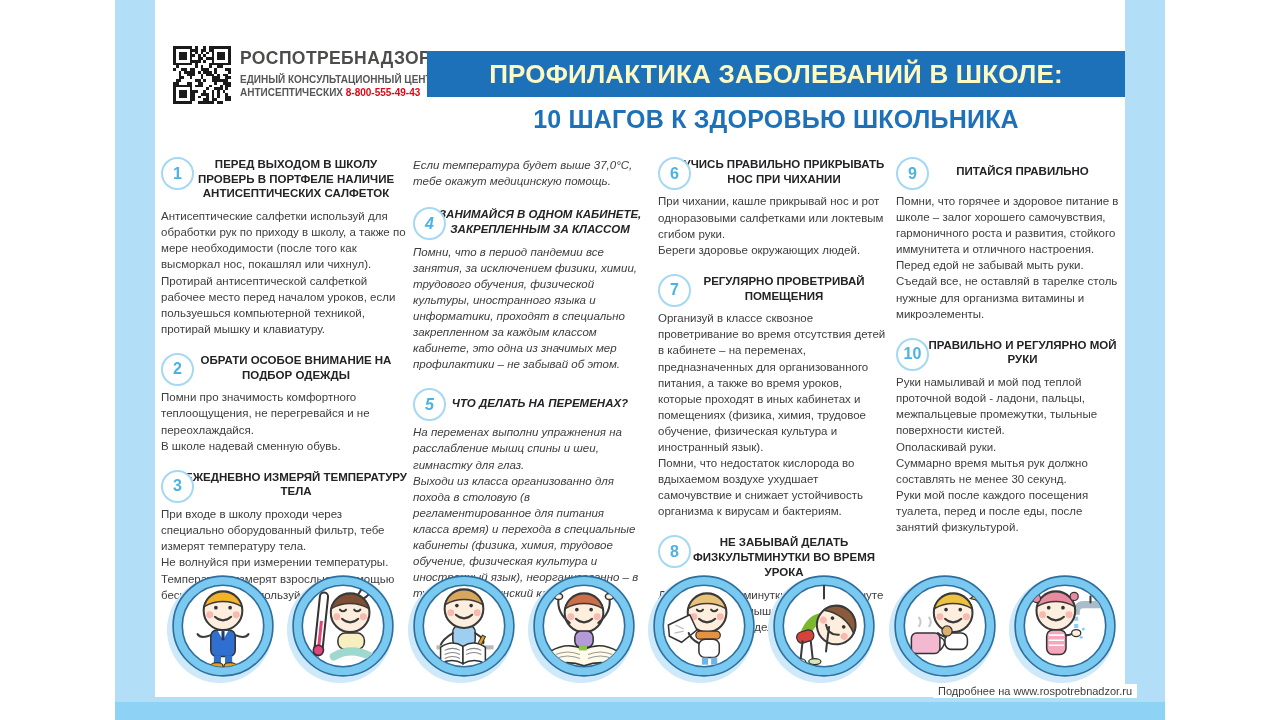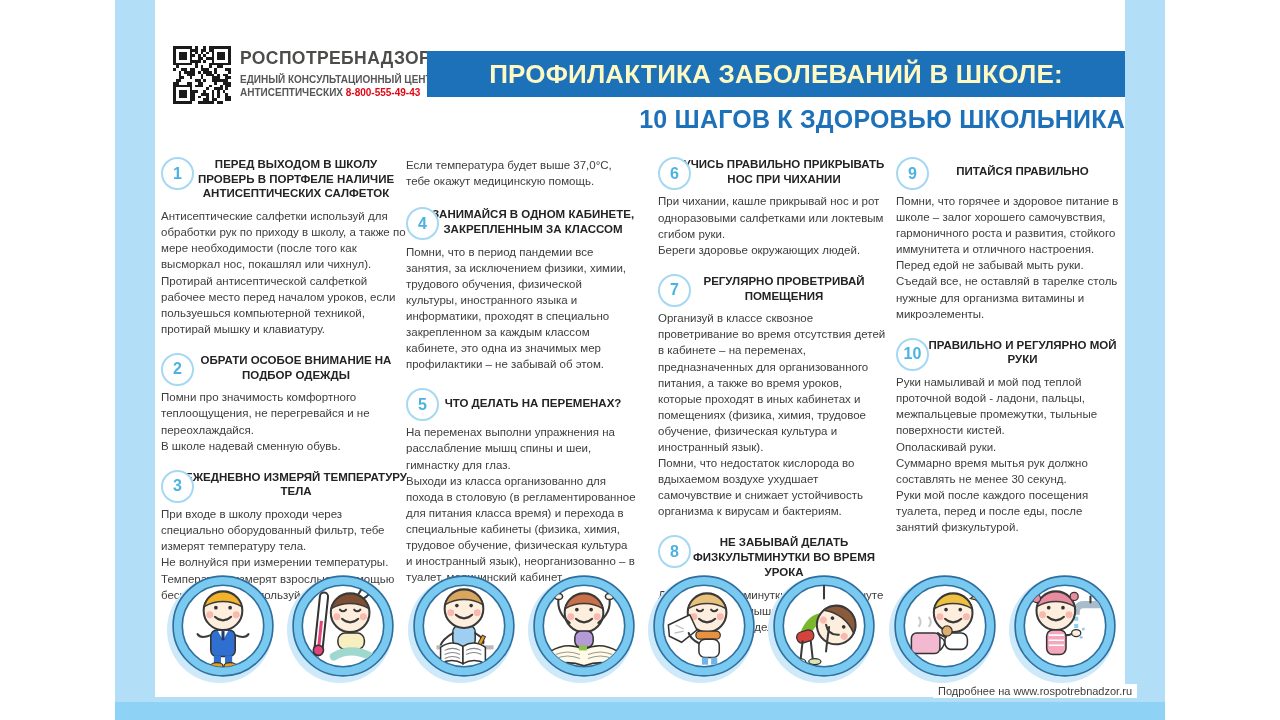--- a/index.html
+++ b/index.html
@@ -14,27 +14,27 @@
 
   
   .logo{position:absolute;left:18px;top:46px;display:flex;gap:9px;}
   .qr{width:58px;height:58px;}
   .brand-title{font-size:17.5px;font-weight:bold;color:#4c4c4b;letter-spacing:.4px;margin-top:2px;}
   .brand-sub{font-size:10px;font-weight:bold;color:#57575a;line-height:1.3;margin-top:4px;}
   .phone{color:#e30613;}
   .banner{position:absolute;left:272px;right:0;top:51px;height:46px;background:#1d71b8;
     color:#fef9c3;display:flex;align-items:center;justify-content:center;
     font-size:26px;font-weight:bold;letter-spacing:.2px;}
-  .subtitle{position:absolute;left:272px;right:0;top:105px;text-align:right;
+  .subtitle{position:absolute;left:272px;right:0;top:105px;text-align:center;
     color:#1d71b8;font-size:25px;font-weight:bold;letter-spacing:.2px;}
 
   
   .col{position:absolute;top:157px;}
   .col1{left:6px;width:246px;}
-  .col2{left:251px;width:230px;}
+  .col2{left:258px;width:230px;font-style:italic;}
   .col3{left:503px;width:228px;}
   .col4{left:741px;width:229px;}
   .step{position:relative;margin-bottom:16px;}
   .num{position:absolute;left:0;top:0;width:29px;height:29px;border:2px solid #a5d8f2;border-radius:50%;
     display:flex;align-items:center;justify-content:center;font-size:16px;font-weight:bold;color:#4cb2e2;background:#fff;}
   .stitle{margin:0 0 7px 24px;min-height:29px;display:flex;align-items:center;justify-content:center;
     text-align:center;font-weight:bold;font-size:11.5px;line-height:1.28;color:#232325;}
   .sbody{font-size:11.5px;line-height:1.4;color:#3d3d3c;white-space:pre-line;}
   .contb{margin-bottom:18px;}
 

